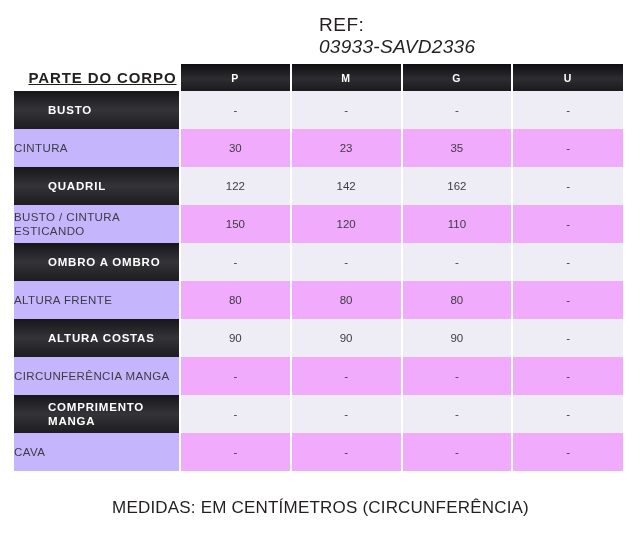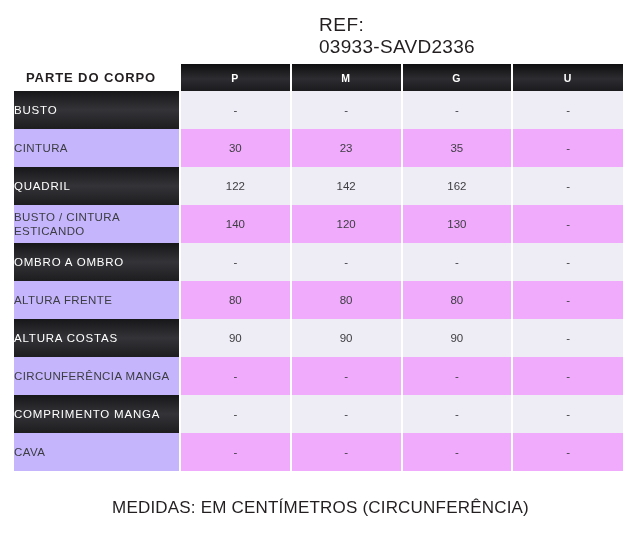--- a/index.html
+++ b/index.html
@@ -34,20 +34,21 @@
     font-size: 19px;
     letter-spacing: 0.5px;
     color: #231f20;
     margin-left: 305px;
   }
   .ref-value {
     font-size: 19px;
     letter-spacing: 0.3px;
     color: #231f20;
     white-space: nowrap;
+    font-style: italic;
   }
 
   
   .table-wrap {
     padding: 0 14px;
     box-sizing: border-box;
   }
   table.size-table {
     border-collapse: collapse;
     width: 609px;
@@ -58,26 +59,27 @@
 
   
   .size-table thead th {
     padding: 0;
     height: 27px;
     vertical-align: middle;
   }
   th.corner {
     background: #ffffff;
     color: #231f20;
-    font-size: 13px;
+    font-size: 15px;
     font-weight: bold;
     letter-spacing: 0.9px;
-    text-align: left;
+    text-align: center;
     padding-left: 12px !important;
     text-transform: uppercase;
+    text-decoration: underline;
   }
   th.size-head {
     background: linear-gradient(180deg, #0e0e10 0%, #2d2d31 55%, #1b1b1e 100%);
     color: #ffffff;
     font-size: 10.5px;
     font-weight: bold;
     letter-spacing: 1.2px;
     text-align: center;
     border-left: 2px solid #ffffff;
   }
@@ -95,22 +97,23 @@
     padding-left: 12px;
     font-size: 10.5px;
     letter-spacing: 0.4px;
     color: #3d3d41;
     text-transform: uppercase;
     line-height: 1.25;
   }
   tr.dark td.label-cell {
     background: linear-gradient(180deg, #17171a 0%, #343438 50%, #1d1d20 100%);
     color: #ffffff;
-    font-weight: normal;
+    font-weight: bold;
     letter-spacing: 0.8px;
+    padding-left: 34px;
   }
   tr.dark td.val-cell {
     background: #eeedf5;
   }
   tr.light td.label-cell {
     background: #c4b5fd;
   }
   tr.light td.val-cell {
     background: #f0abfc;
   }
@@ -182,23 +185,23 @@
         <tr class="dark">
           <td class="label-cell">QUADRIL</td>
           <td class="val-cell">122</td>
           <td class="val-cell">142</td>
           <td class="val-cell">162</td>
           <td class="val-cell">-</td>
         </tr>
 
         <tr class="light">
           <td class="label-cell">BUSTO / CINTURA ESTICANDO</td>
-          <td class="val-cell">140</td>
+          <td class="val-cell">150</td>
           <td class="val-cell">120</td>
-          <td class="val-cell">130</td>
+          <td class="val-cell">110</td>
           <td class="val-cell">-</td>
         </tr>
 
         <tr class="dark">
           <td class="label-cell">OMBRO A OMBRO</td>
           <td class="val-cell">-</td>
           <td class="val-cell">-</td>
           <td class="val-cell">-</td>
           <td class="val-cell">-</td>
         </tr>

